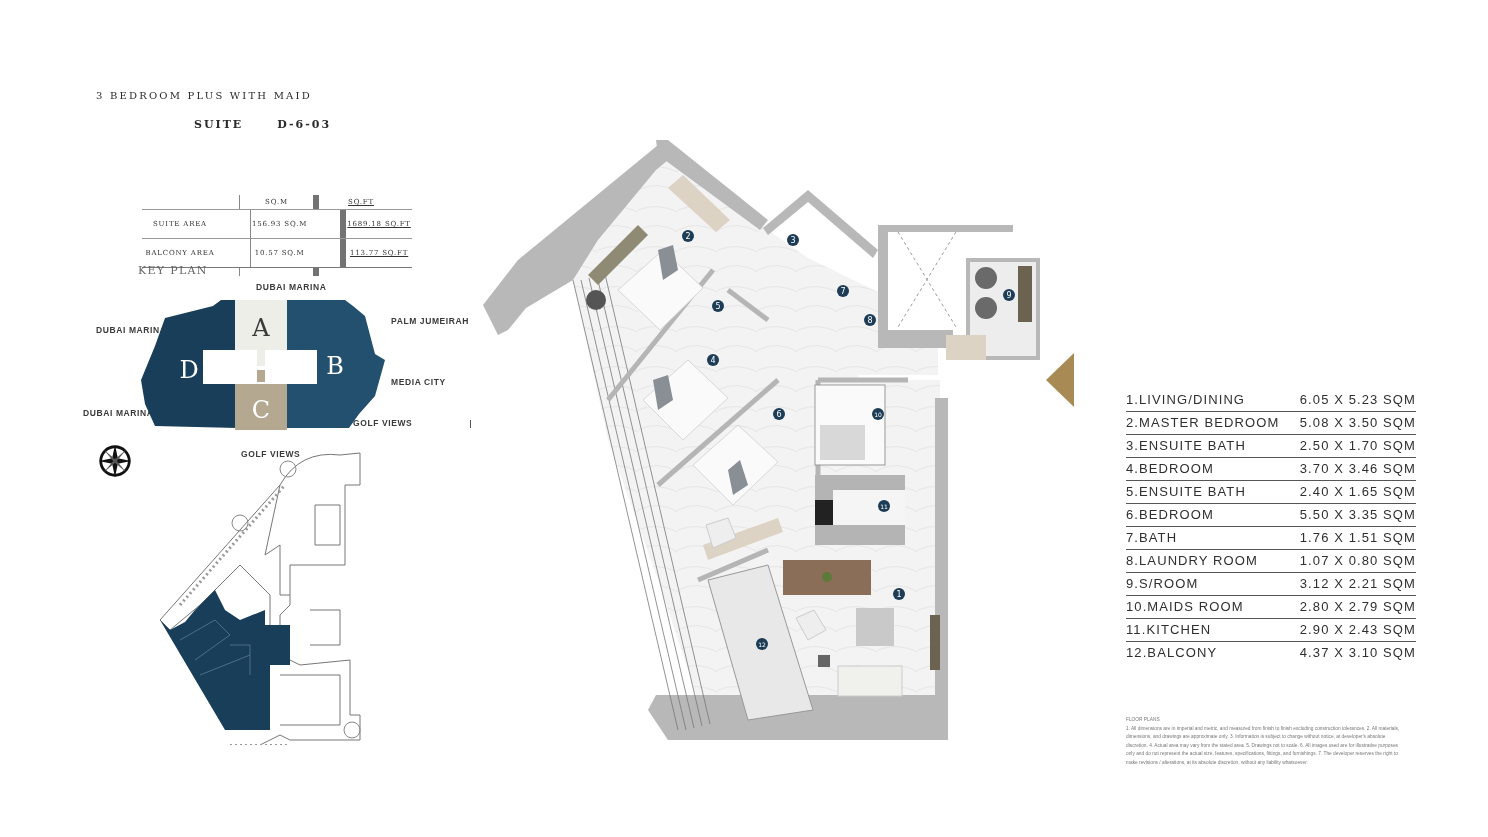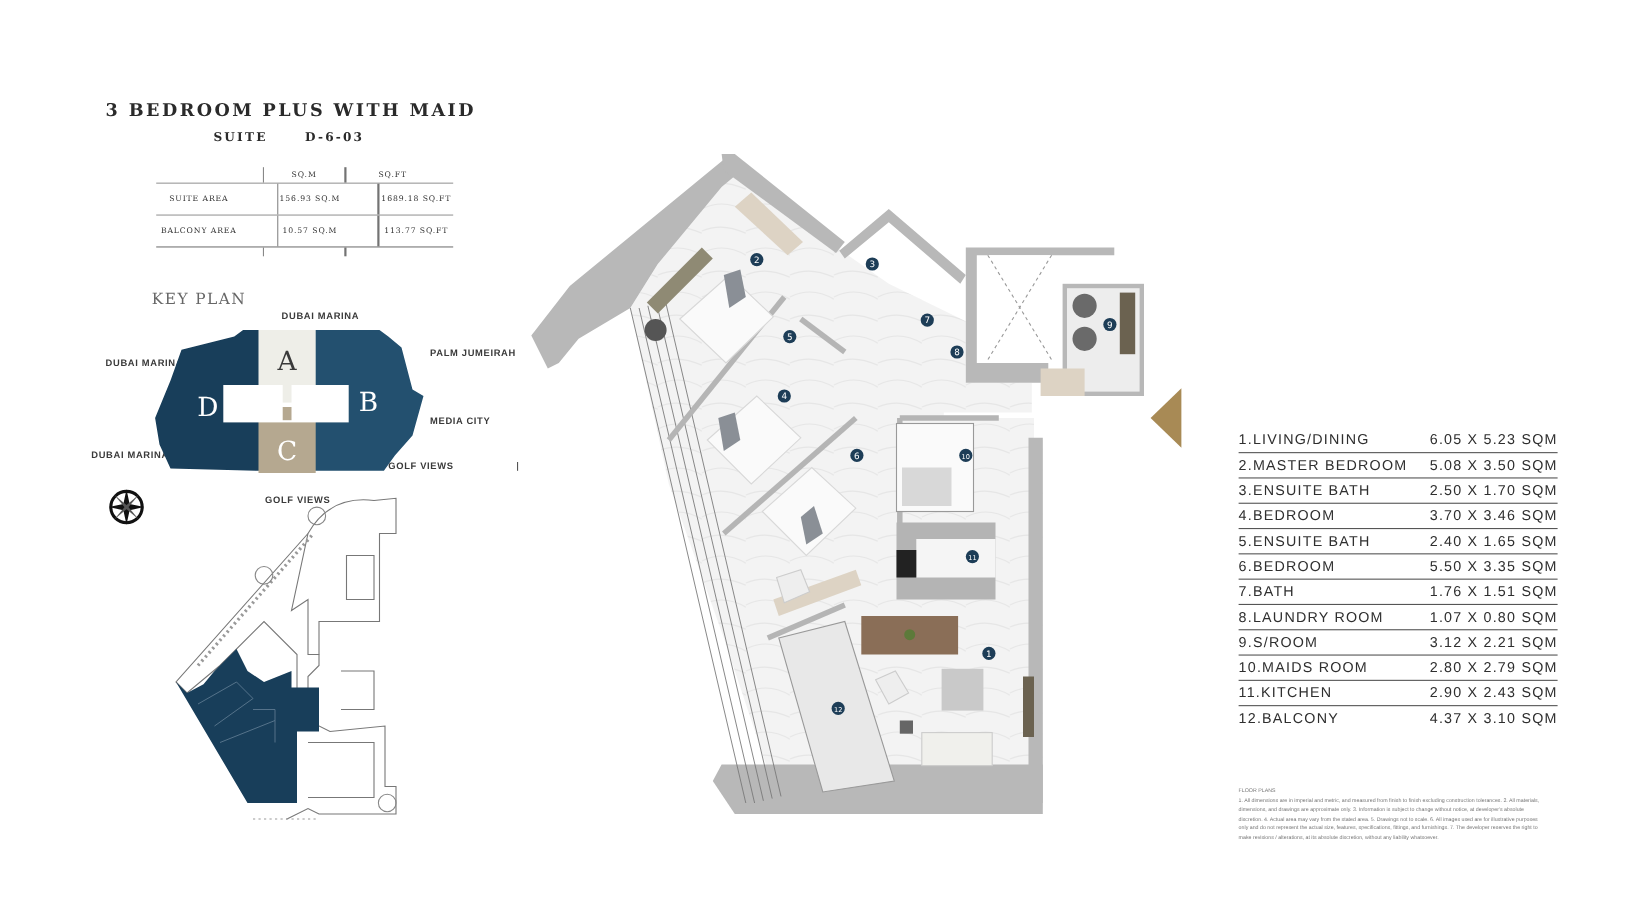--- a/index.html
+++ b/index.html
@@ -1,28 +1,28 @@
 <!DOCTYPE html>
 <html><head>
 <meta charset="utf-8">
 <style>
   html,body{margin:0;padding:0;background:#ffffff;}
   body{width:1488px;height:837px;position:relative;overflow:hidden;font-family:"DejaVu Sans",sans-serif;color:#2b2b2b;}
   .abs{position:absolute;}
-  .title{left:96px;top:90px;font-family:"DejaVu Serif",serif;font-weight:bold;font-size:16px;letter-spacing:2.2px;color:#2a2a2a;}
+  .title{left:96px;top:90px;font-family:"DejaVu Serif",serif;font-weight:normal;font-size:10px;letter-spacing:2.2px;color:#2a2a2a;}
   .subtitle{left:194px;top:118px;font-family:"DejaVu Serif",serif;font-weight:bold;font-size:11px;letter-spacing:2px;color:#2a2a2a;}
   .subtitle span{margin-right:34px;}
   .areas{left:142px;top:152px;width:270px;font-family:"DejaVu Serif",serif;font-size:7px;letter-spacing:0.8px;color:#333;}
-  .areas .hdr{display:flex;height:14px;}
+  .areas .hdr{display:flex;height:14px;margin-top:43px;}
   .areas .row{display:flex;height:28px;align-items:center;border-top:1px solid #999;gap:32px;}
   .areas .c0{width:97px;text-align:center;}
   .areas .c1{width:73px;text-align:center;border-left:1px solid #888;height:100%;display:flex;align-items:center;justify-content:center;}
-  .areas .c2{width:84px;text-align:center;border-left:2px solid #737373;height:100%;display:flex;align-items:center;justify-content:center;}
+  .areas .c2{width:84px;text-align:center;border-left:6px solid #737373;height:100%;display:flex;align-items:center;justify-content:center;text-decoration:underline;}
   .areas .bottomline{border-top:1px solid #777;height:8px;display:flex;}
-  .keyplan-label{left:138px;top:264px;font-family:"DejaVu Serif",serif;font-size:14px;letter-spacing:1.3px;color:#666;}
+  .keyplan-label{left:138px;top:264px;font-family:"DejaVu Serif",serif;font-size:11px;letter-spacing:1.3px;color:#666;}
   .dir{font-family:"Liberation Sans",sans-serif;font-size:8.5px;font-weight:bold;letter-spacing:0.6px;color:#3a3a3a;}
   .legend{left:1126px;top:389px;width:290px;font-family:"Liberation Sans",sans-serif;font-size:13px;letter-spacing:1.1px;color:#2f2f2f;}
   .legend .lrow{display:flex;justify-content:space-between;height:22px;line-height:21px;border-bottom:1.5px solid #555;}
   .legend .lrow:last-child{border-bottom:none;}
   .notes{left:1126px;top:716px;width:280px;font-family:"Liberation Sans",sans-serif;font-size:4.8px;line-height:8.6px;color:#777;}
   .compass{left:96px;top:442px;width:38px;height:38px;}
   .entry-arrow{left:1046px;top:353px;width:0;height:0;border-top:27px solid transparent;border-bottom:27px solid transparent;border-right:28px solid #a88a55;}
 </style>
 </head>
 <body>

